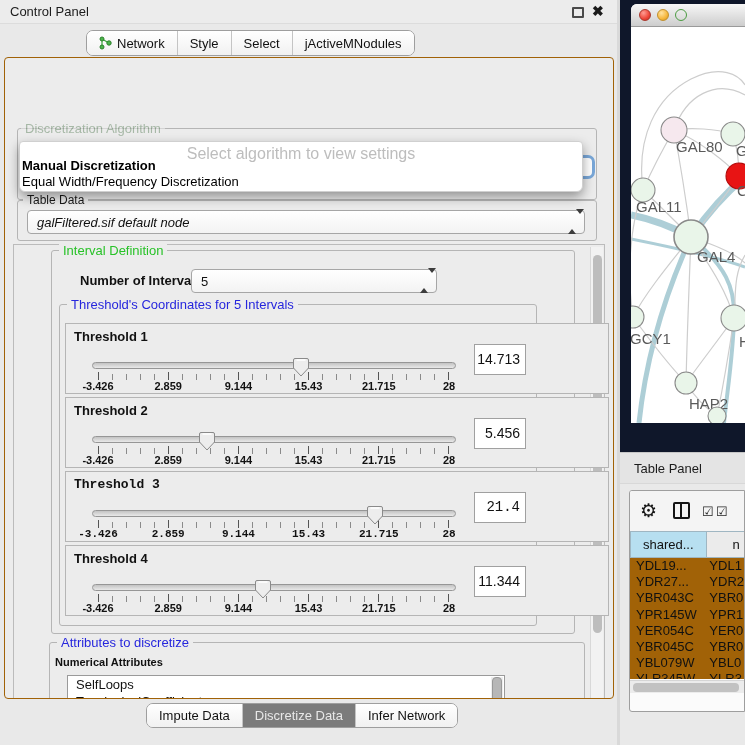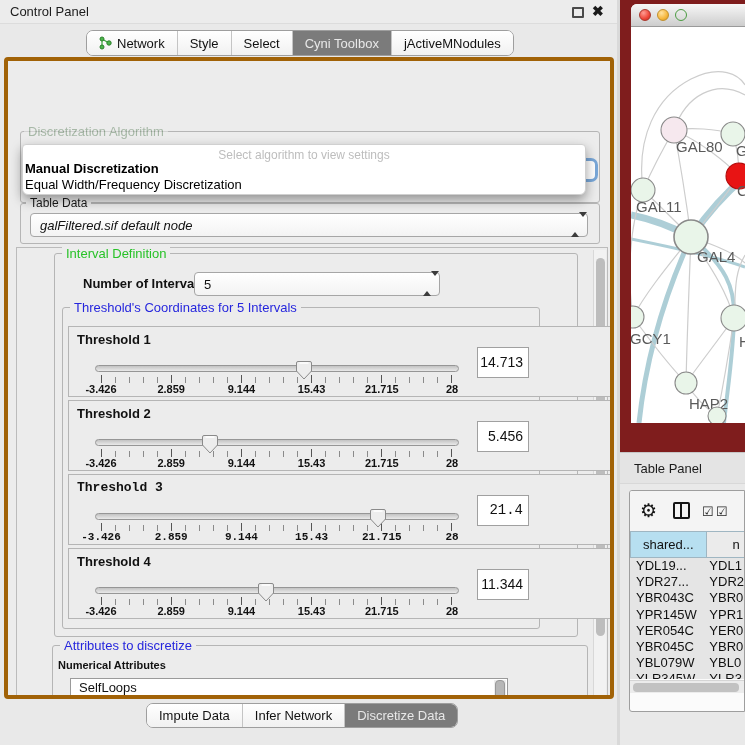--- a/index.html
+++ b/index.html
@@ -12,33 +12,33 @@
   .titlebar .t { position:absolute; left:10px; top:4px; font-size:13px; color:#1c1c1c; }
   .float-ico { position:absolute; left:572px; top:7px; width:12px; height:11px; border:2px solid #4a4a4a; border-radius:1px; background:#ececec; }
   .close-ico { position:absolute; left:592px; top:3px; font-size:14px; font-weight:bold; color:#1a1a1a; }
 
   .top-tabbar { position:absolute; left:86px; top:30px; height:26px; display:flex; border:1px solid #9e9e9e; border-radius:7px; overflow:hidden; background:#fff; }
   .tab { display:flex; align-items:center; gap:5px; padding:0 12px; font-size:13px; color:#111; background:linear-gradient(#ffffff,#f1f1f1); border-right:1px solid #c4c4c4; cursor:default; white-space:nowrap;justify-content:flex-end; }
   .tab:last-child { border-right:none; }
   .tab.sel { background:#7b7b7b; color:#e8e8e8; }
   .net-ico svg { display:block; }
 
-  .content-panel { position:absolute; left:4px; top:57px; width:610px; height:642px; background:#ececec; border:4px solid #a16207; border-radius:4px; overflow:hidden; }
+  .content-panel { position:absolute; left:4px; top:57px; width:610px; height:642px; background:#ececec; border:1px solid #a16207; border-radius:4px; overflow:hidden; }
 
   .groupbox { position:absolute; border:1px solid #b5b5b5; border-radius:3px; }
   .group-title { position:absolute; font-size:13px; background:#ececec; padding:0 4px; white-space:nowrap; }
 
   
   #algo-group { left:12px; top:70px; width:580px; height:72px; }
   #algo-title { left:16px; top:63px; color:#6f8f6f; opacity:.55; }
   #algo-combo { position:absolute; left:300px; top:97px; width:290px; height:24px; border:3px solid #79a7d8; border-radius:7px; background:#fff; }
 
   
   .popup { position:absolute; left:14px; top:83px; width:564px; height:51px; background:#fff; border:1px solid #d0d0d0; border-radius:4px 4px 6px 6px; box-shadow:0 5px 12px rgba(0,0,0,.38); z-index:40; }
-  .popup .hint { position:absolute; left:0; right:0; top:3px; text-align:center; font-size:12px; color:#bdbdbd; }
+  .popup .hint { position:absolute; left:0; right:0; top:3px; text-align:center; font-size:16px; color:#bdbdbd; }
   .popup .opt { position:absolute; left:2px; font-size:13px; color:#000; white-space:nowrap; }
   .popup .opt.sel { font-weight:bold; }
 
   
   #tabledata-group { left:12px; top:142px; width:580px; height:41px; }
   #tabledata-title { left:18px; top:135px; color:#1a1a1a; font-size:12px; }
   .combo { position:absolute; background:linear-gradient(#ffffff,#f3f3f3); border:1px solid #a6a6a6; border-radius:4px; font-size:13px; color:#111; }
   .combo .val { position:absolute; left:9px; top:4px; white-space:nowrap; }
   .combo .stepper { position:absolute; right:7px; top:3px; width:9px; }
   .combo .stepper .up { width:0; height:0; border-left:4px solid transparent; border-right:4px solid transparent; border-bottom:5px solid #3c3c3c; margin-bottom:3px; }
@@ -74,40 +74,40 @@
   #attr-title { left:52px; top:577px; color:#2626dd; }
   #attr-list-label { position:absolute; left:50px; top:598px; font-size:11px; font-weight:bold; color:#111; }
   .attr-list { position:absolute; left:62px; top:617px; width:438px; height:49px; background:#fff; border:1px solid #9a9a9a; overflow:hidden; }
   .attr-item { font-size:13px; color:#111; padding:1px 0 1px 8px; line-height:15px; white-space:nowrap; }
   .attr-scroll { position:absolute; right:1px; top:1px; width:12px; height:47px; background:#eee; }
   .attr-scroll .thumb { position:absolute; left:1px; top:0; width:10px; height:47px; background:#b7b7b7; border:1px solid #999; border-radius:4px; }
 
   .bottom-tabbar { position:absolute; left:146px; top:703px; height:25px; display:flex; border:1px solid #9e9e9e; border-radius:7px; overflow:hidden; background:#fff; }
 
   
-  .desktop { position:absolute; left:620px; top:0; width:125px; height:453px; background:#7f1d1d; }
+  .desktop { position:absolute; left:620px; top:0; width:125px; height:453px; background:#0f172a; }
   .netwin { position:absolute; left:11px; top:4px; width:114px; height:419px; background:#fff; border-radius:6px 0 0 0; overflow:hidden; }
   .netwin .bar { position:absolute; left:0; top:0; width:114px; height:23px; background:linear-gradient(#f7f7f7,#cdcdcd); border-bottom:1px solid #9a9a9a; }
   .light { position:absolute; top:5px; width:12px; height:12px; border-radius:50%; }
   .netcanvas { position:absolute; left:0; top:23px; width:114px; height:396px; }
 
   .tp-titlebar { position:absolute; left:620px; top:452px; width:125px; height:32px; background:#e4e4e4; border-top:1px solid #c6c6c6; border-bottom:1px solid #d8d8d8; }
   .tp-titlebar .t { position:absolute; left:14px; top:8px; font-size:13px; color:#1c1c1c; }
   .tp-body { position:absolute; left:620px; top:484px; width:125px; height:261px; background:#e9e9e9; }
   .tp-box { position:absolute; left:9px; top:6px; width:116px; height:222px; background:#fbfbfb; border:1px solid #9e9e9e; border-radius:3px 0 0 3px; overflow:hidden; }
   .tp-toolbar { position:absolute; left:0; top:0; width:116px; height:40px; background:#f4f4f4; }
   .gear { position:absolute; left:10px; top:8px; font-size:19px; color:#141414; }
   .split-ico { position:absolute; left:43px; top:11px; width:17px; height:17px; border:2px solid #141414; border-radius:2px; }
   .split-ico:before { content:""; position:absolute; left:5px; top:0; width:2px; height:13px; background:#141414; }
   .cb-ico { position:absolute; top:13px; font-size:13px; color:#222; }
   .tp-header { position:absolute; left:0; top:40px; width:116px; height:27px; display:flex; }
   .tp-hcell { font-size:13px; color:#111; border:1px solid #9fb6c2; line-height:25px; }
   .tp-hcell.c1 { width:80px; background:#b7dff0; text-align:center; }
   .tp-hcell.c2 { width:40px; background:#ebebeb; border-left:none; padding-left:26px; }
-  .tp-rows { position:absolute; left:0; top:67px; width:116px; height:121px; background:#e5e5e5; overflow:hidden; }
+  .tp-rows { position:absolute; left:0; top:67px; width:116px; height:121px; background:#a16207; overflow:hidden; }
   .tp-row { display:flex; height:16.2px; font-size:13px; color:#111; }
   .tp-cell1 { width:80px; padding-left:6px; white-space:nowrap; overflow:hidden; }
   .tp-cell2 { width:40px; padding-left:2px; white-space:nowrap; overflow:hidden; }
   .hscroll { position:absolute; left:0; top:189px; width:116px; height:13px; background:#ececec; border-top:1px solid #d5d5d5; }
   .hscroll .thumb { position:absolute; left:3px; top:2px; width:106px; height:9px; background:#c2c2c2; border-radius:4px; }
 
   .divider { position:absolute; left:617px; top:0; width:3px; height:745px; background:#d9d9d9; }
 </style>
 </head>
 <body>
@@ -131,23 +131,20 @@
             <circle cx="10" cy="7" r="2.2" fill="#49b649" stroke="#2c7e2c"></circle>
           </svg>
         </span>
         <span>Network</span>
       </div>
       <div class="tab">
         <span>Style</span>
       </div>
       <div class="tab">
         <span>Select</span>
-      </div>
-      <div class="tab sel">
-        <span>Cyni Toolbox</span>
       </div>
       <div class="tab">
         <span>jActiveMNodules</span>
       </div>
     </div>
 
   <div class="content-panel">
 
     <div class="groupbox" id="algo-group"></div>
     <span class="group-title" id="algo-title">Discretization Algorithm</span>
@@ -276,25 +273,25 @@
           <div class="thumb"></div>
         </div>
     </div>
 
   </div>
 
   <div class="bottom-tabbar">
       <div class="tab">
         <span>Impute Data</span>
       </div>
-      <div class="tab">
-        <span>Infer Network</span>
-      </div>
       <div class="tab sel">
         <span>Discretize Data</span>
+      </div>
+      <div class="tab">
+        <span>Infer Network</span>
       </div>
     </div>
 
   <div class="divider"></div>
 
   <div class="desktop">
     <div class="netwin">
       <div class="bar">
         <span class="light" style="left:8px;background:radial-gradient(circle at 35% 30%,#ff9d93,#ee4638 60%,#b92c20);border:1px solid #a8362b;"></span>
         <span class="light" style="left:26px;background:radial-gradient(circle at 35% 30%,#ffe2a0,#f6b73c 60%,#cf8f1f);border:1px solid #c08f2c;"></span>

